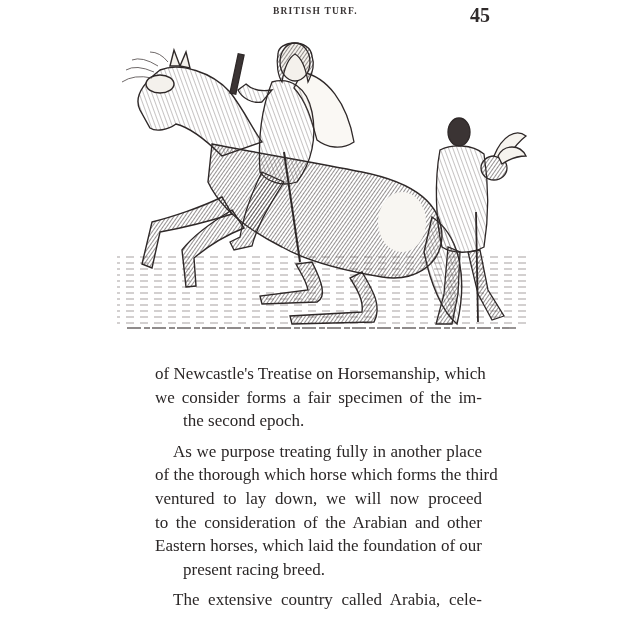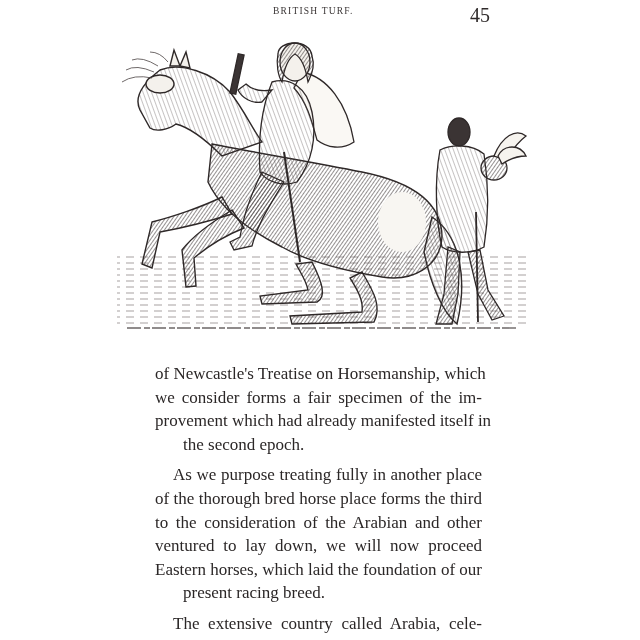--- a/index.html
+++ b/index.html
@@ -4,21 +4,21 @@
 <style>
   html, body { margin: 0; padding: 0; }
   body {
     width: 640px; height: 640px; overflow: hidden;
     background: #ffffff;
     font-family: "Liberation Serif", "DejaVu Serif", serif;
     color: #2a2626;
     position: relative;
   }
   .running-head {
-    position: absolute; top: 4px; left: 0; width: 536px; height: 20px;
+    position: absolute; top: 4px; left: 0; width: 536px; height: 20px; font-weight: bold;
   }
   .running-title {
     position: absolute; left: 273px; top: 2px;
     font-size: 9.5px; letter-spacing: 1.2px; color: #3a3535;
   }
   .page-number {
     position: absolute; left: 470px; top: 0px;
     font-size: 20px; color: #2f2a2a;
   }
   .illustration {
@@ -124,23 +124,22 @@
       <path d="M336 215 L 332 262 L 324 292 L 340 292 L 346 262 L 348 220 Z" fill="url(#hatch)"></path>
       <path d="M356 220 L 366 262 L 380 288 L 392 284 L 376 258 L 368 218 Z" fill="url(#hatch)"></path>
       <line x1="364" y1="180" x2="366" y2="290" stroke="#2e2828" stroke-width="1.8"></line>
     </g>
   </svg>
 </div>
 
 <div class="body-text">
   <span class="line">of Newcastle's Treatise on Horsemanship, which</span>
   <span class="line">we consider forms a fair specimen of the im-</span>
-  <span class="line">provement which had already manifested itself in</span>
   <span class="line last">the second epoch.</span>
   <span class="line indent">As we purpose treating fully in another place</span>
-  <span class="line">of the thorough bred horse place forms the third</span>
+  <span class="line">of the thorough which horse which forms the third</span>
+  <span class="line">ventured to lay down, we will now proceed</span>
   <span class="line">to the consideration of the Arabian and other</span>
-  <span class="line">ventured to lay down, we will now proceed</span>
   <span class="line">Eastern horses, which laid the foundation of our</span>
   <span class="line last">present racing breed.</span>
   <span class="line indent">The extensive country called Arabia, cele-</span>
 
 </div>
 
 </body></html>

